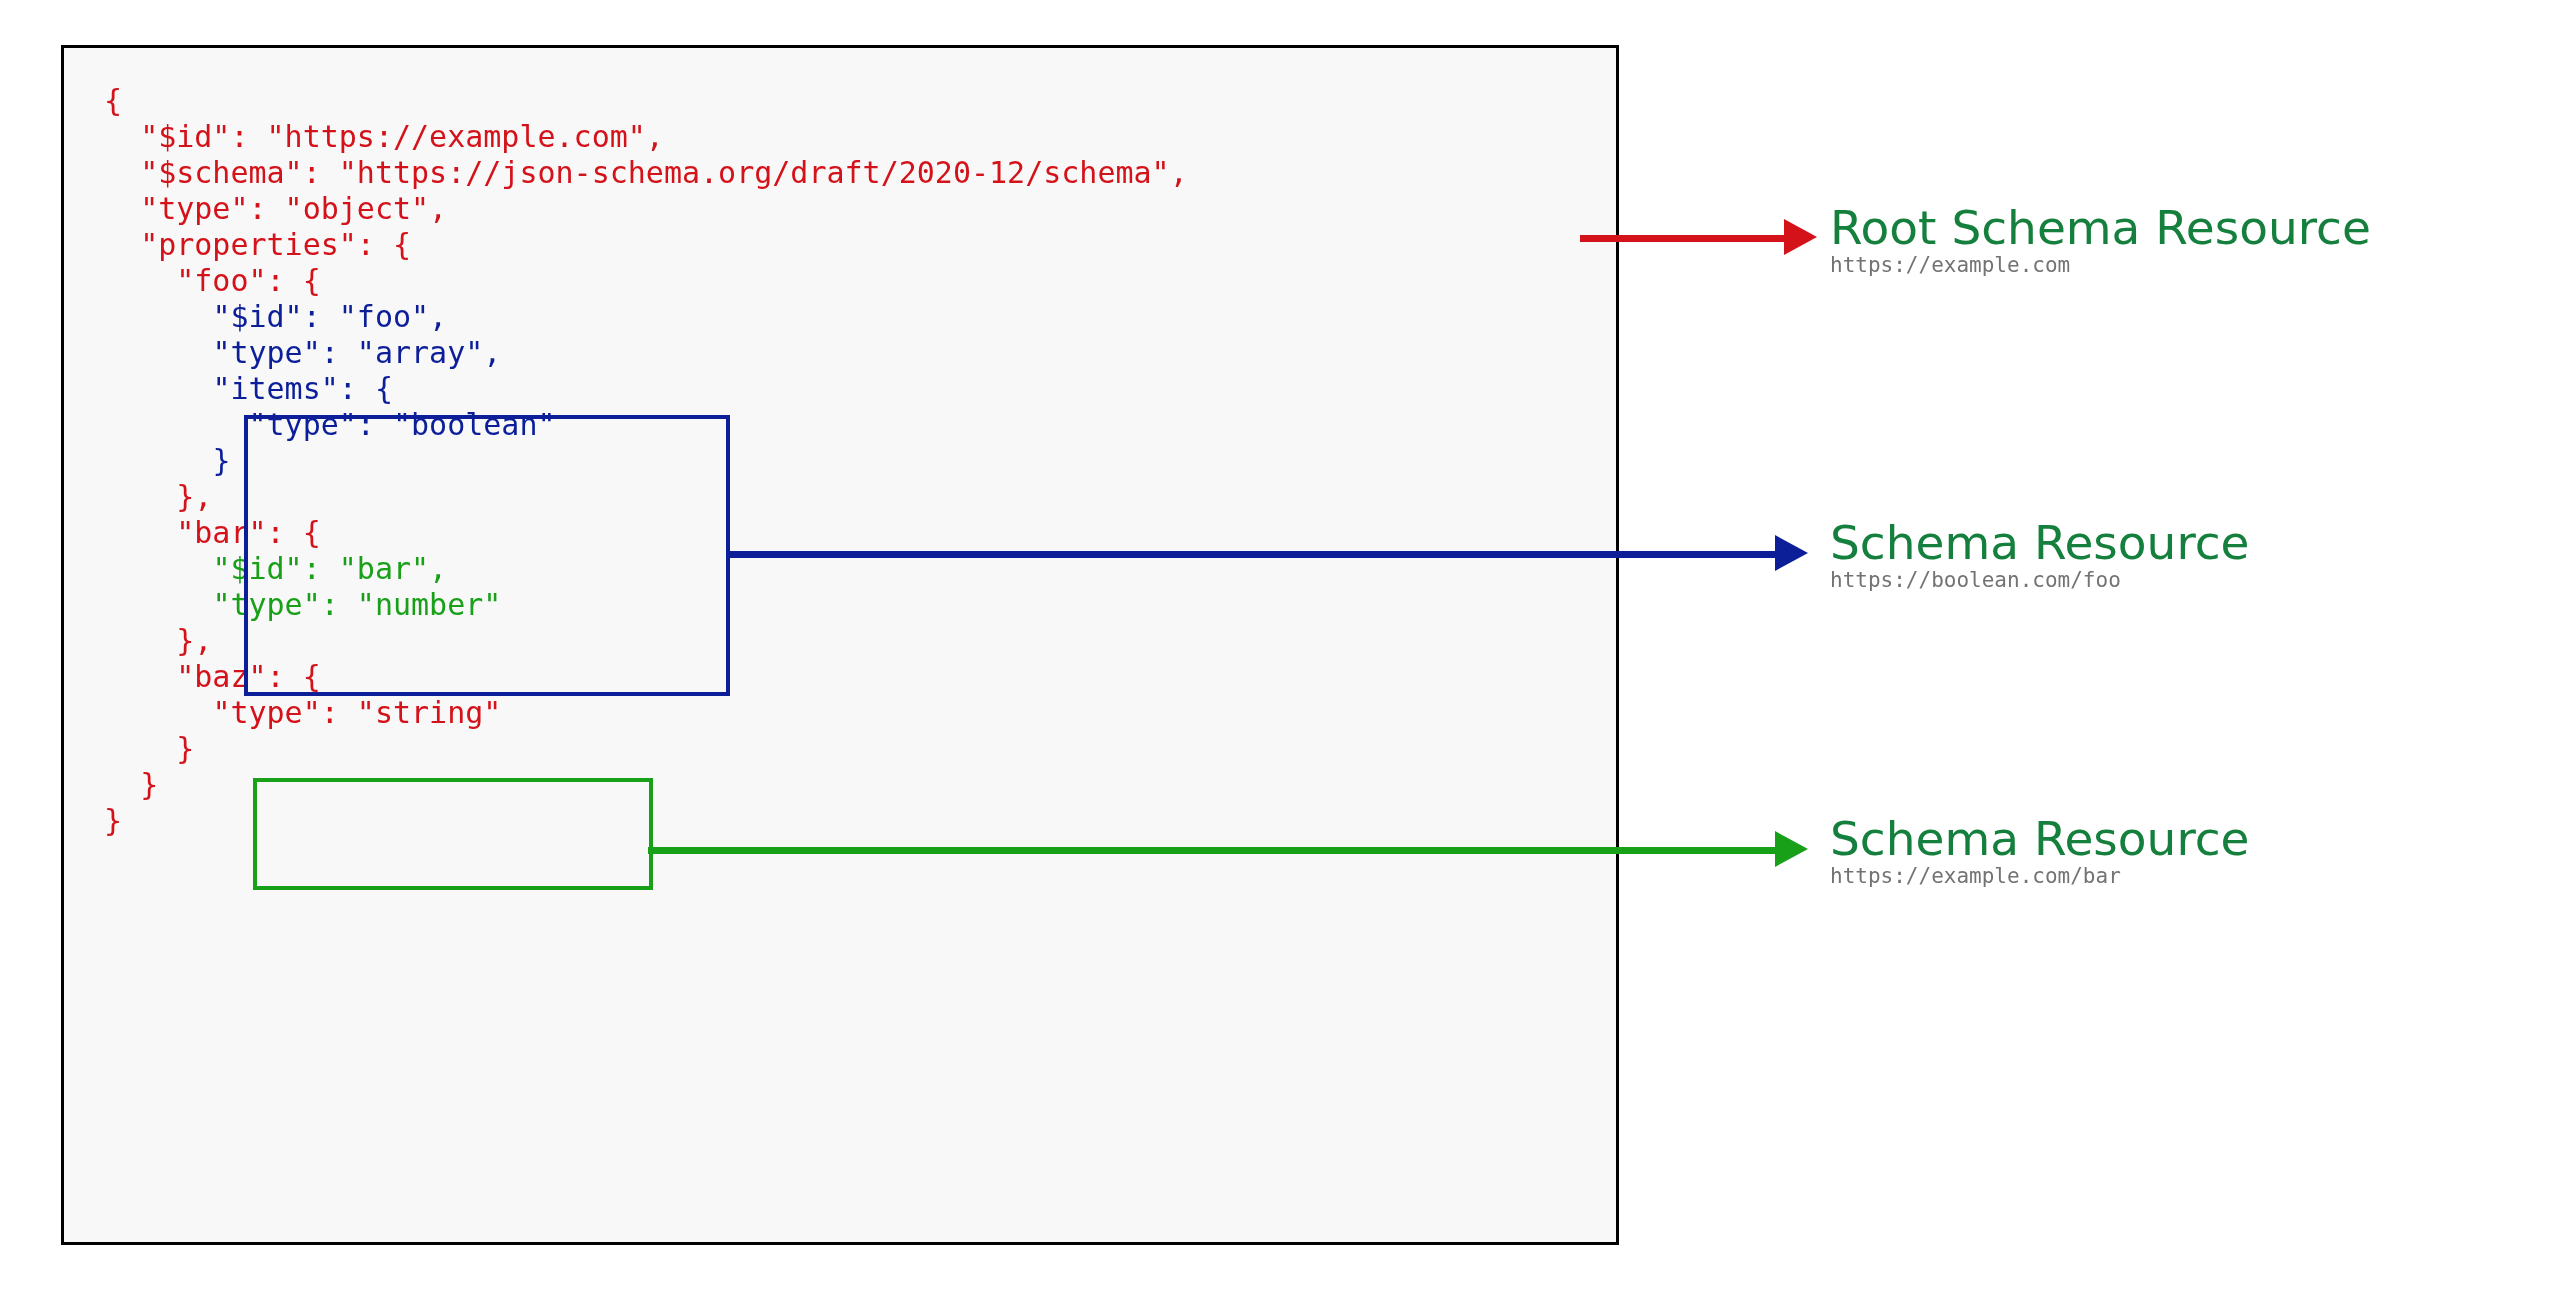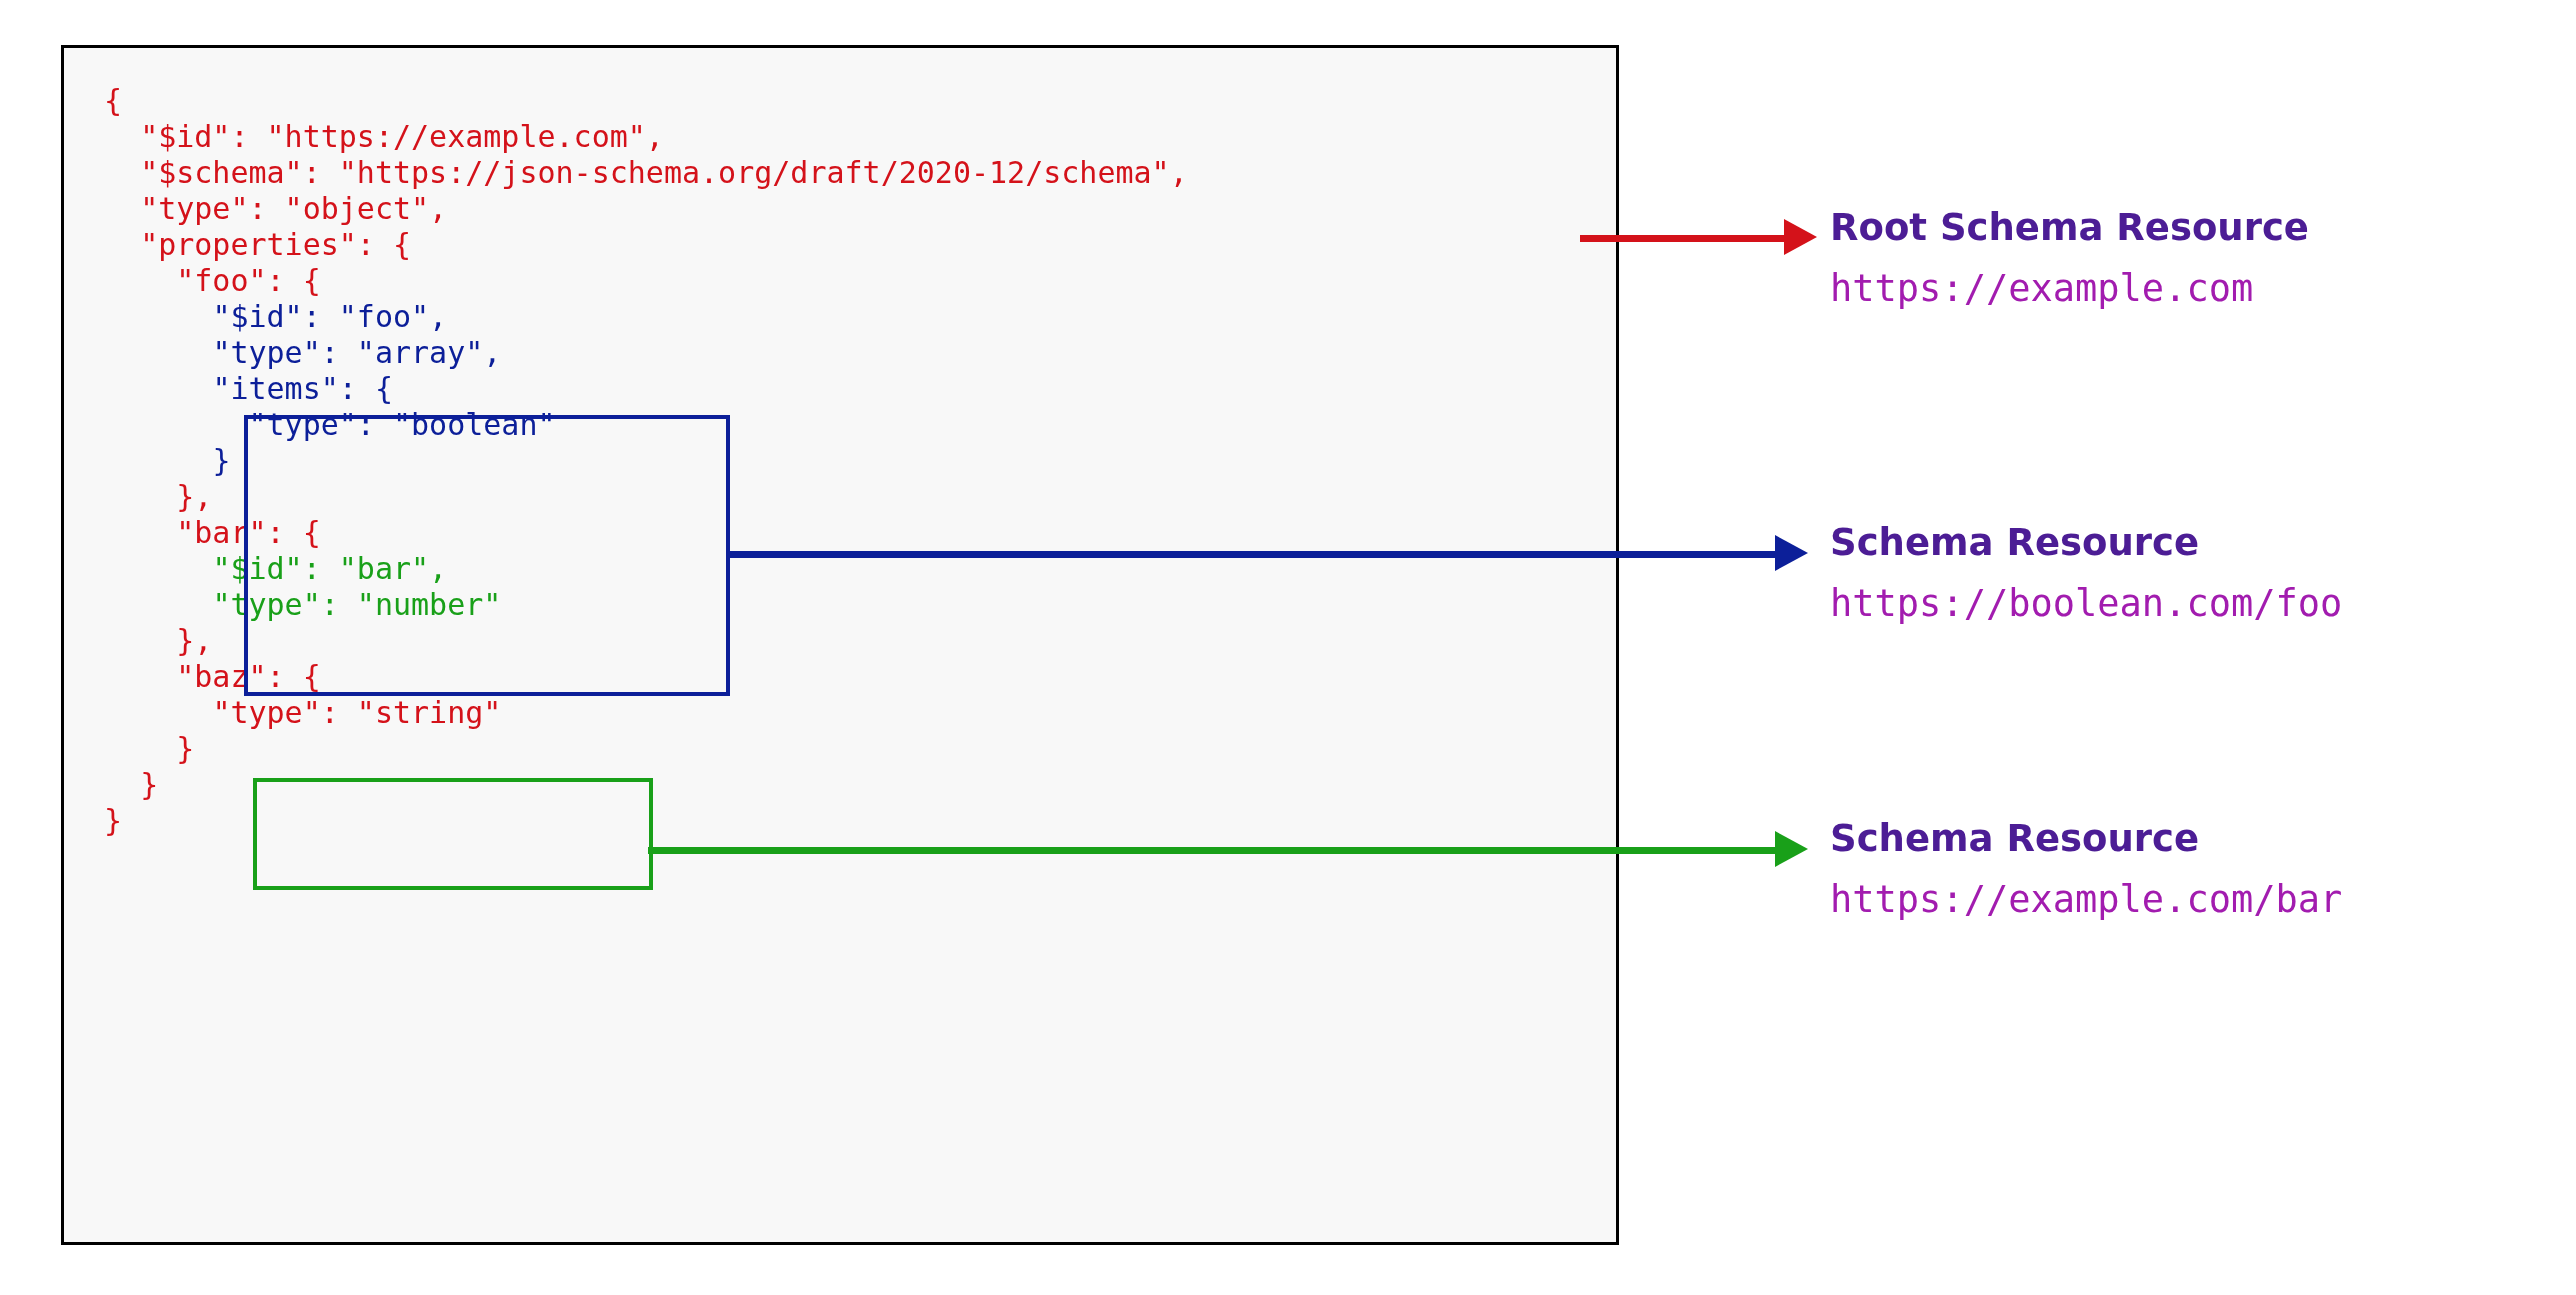--- a/index.html
+++ b/index.html
@@ -47,27 +47,27 @@
   #bar-arrow-line{left:648px;  top:847px; width:1141px; background:#19a019;}
   #bar-arrow-head{left:1775px; top:831px; border-left:33px solid #19a019;}
 
   
   .label-group{position:absolute;left:1830px;}
   #root-label{top:208px;}
   #foo-label{top:523px;}
   #bar-label{top:819px;}
   .label-title{
     font-family:"DejaVu Sans",sans-serif;
-    font-weight:bold; font-size:37px; color:#4c1d95;
+    font-weight:normal; font-size:47px; color:#15803d;
     white-space:nowrap; line-height:40px;
   }
   .label-url{
     font-family:"DejaVu Sans Mono",monospace;
-    font-size:37px; color:#a21caf; white-space:nowrap;
-    margin-top:23px; line-height:35px;
+    font-size:21px; color:#737373; white-space:nowrap;
+    line-height:35px;
   }
 </style>
 </head>
 <body>
 
 <div id="code-panel">
   <div id="code-block"><span class="ln"><span class="red">{</span></span><span class="ln">  <span class="red">"$id": "https://example.com",</span></span><span class="ln">  <span class="red">"$schema": "https://json-schema.org/draft/2020-12/schema",</span></span><span class="ln">  <span class="red">"type": "object",</span></span><span class="ln">  <span class="red">"properties": {</span></span><span class="ln">    <span class="red">"foo": {</span></span><span class="ln">      <span class="blue">"$id": "foo",</span></span><span class="ln">      <span class="blue">"type": "array",</span></span><span class="ln">      <span class="blue">"items": {</span></span><span class="ln">        <span class="blue">"type": "boolean"</span></span><span class="ln">      <span class="blue">}</span></span><span class="ln">    <span class="red">},</span></span><span class="ln">    <span class="red">"bar": {</span></span><span class="ln">      <span class="green">"$id": "bar",</span></span><span class="ln">      <span class="green">"type": "number"</span></span><span class="ln">    <span class="red">},</span></span><span class="ln">    <span class="red">"baz": {</span></span><span class="ln">      <span class="red">"type": "string"</span></span><span class="ln">    <span class="red">}</span></span><span class="ln">  <span class="red">}</span></span><span class="ln"><span class="red">}</span></span></div>
 </div>
 
 <div class="hl-box" id="foo-box"></div>

